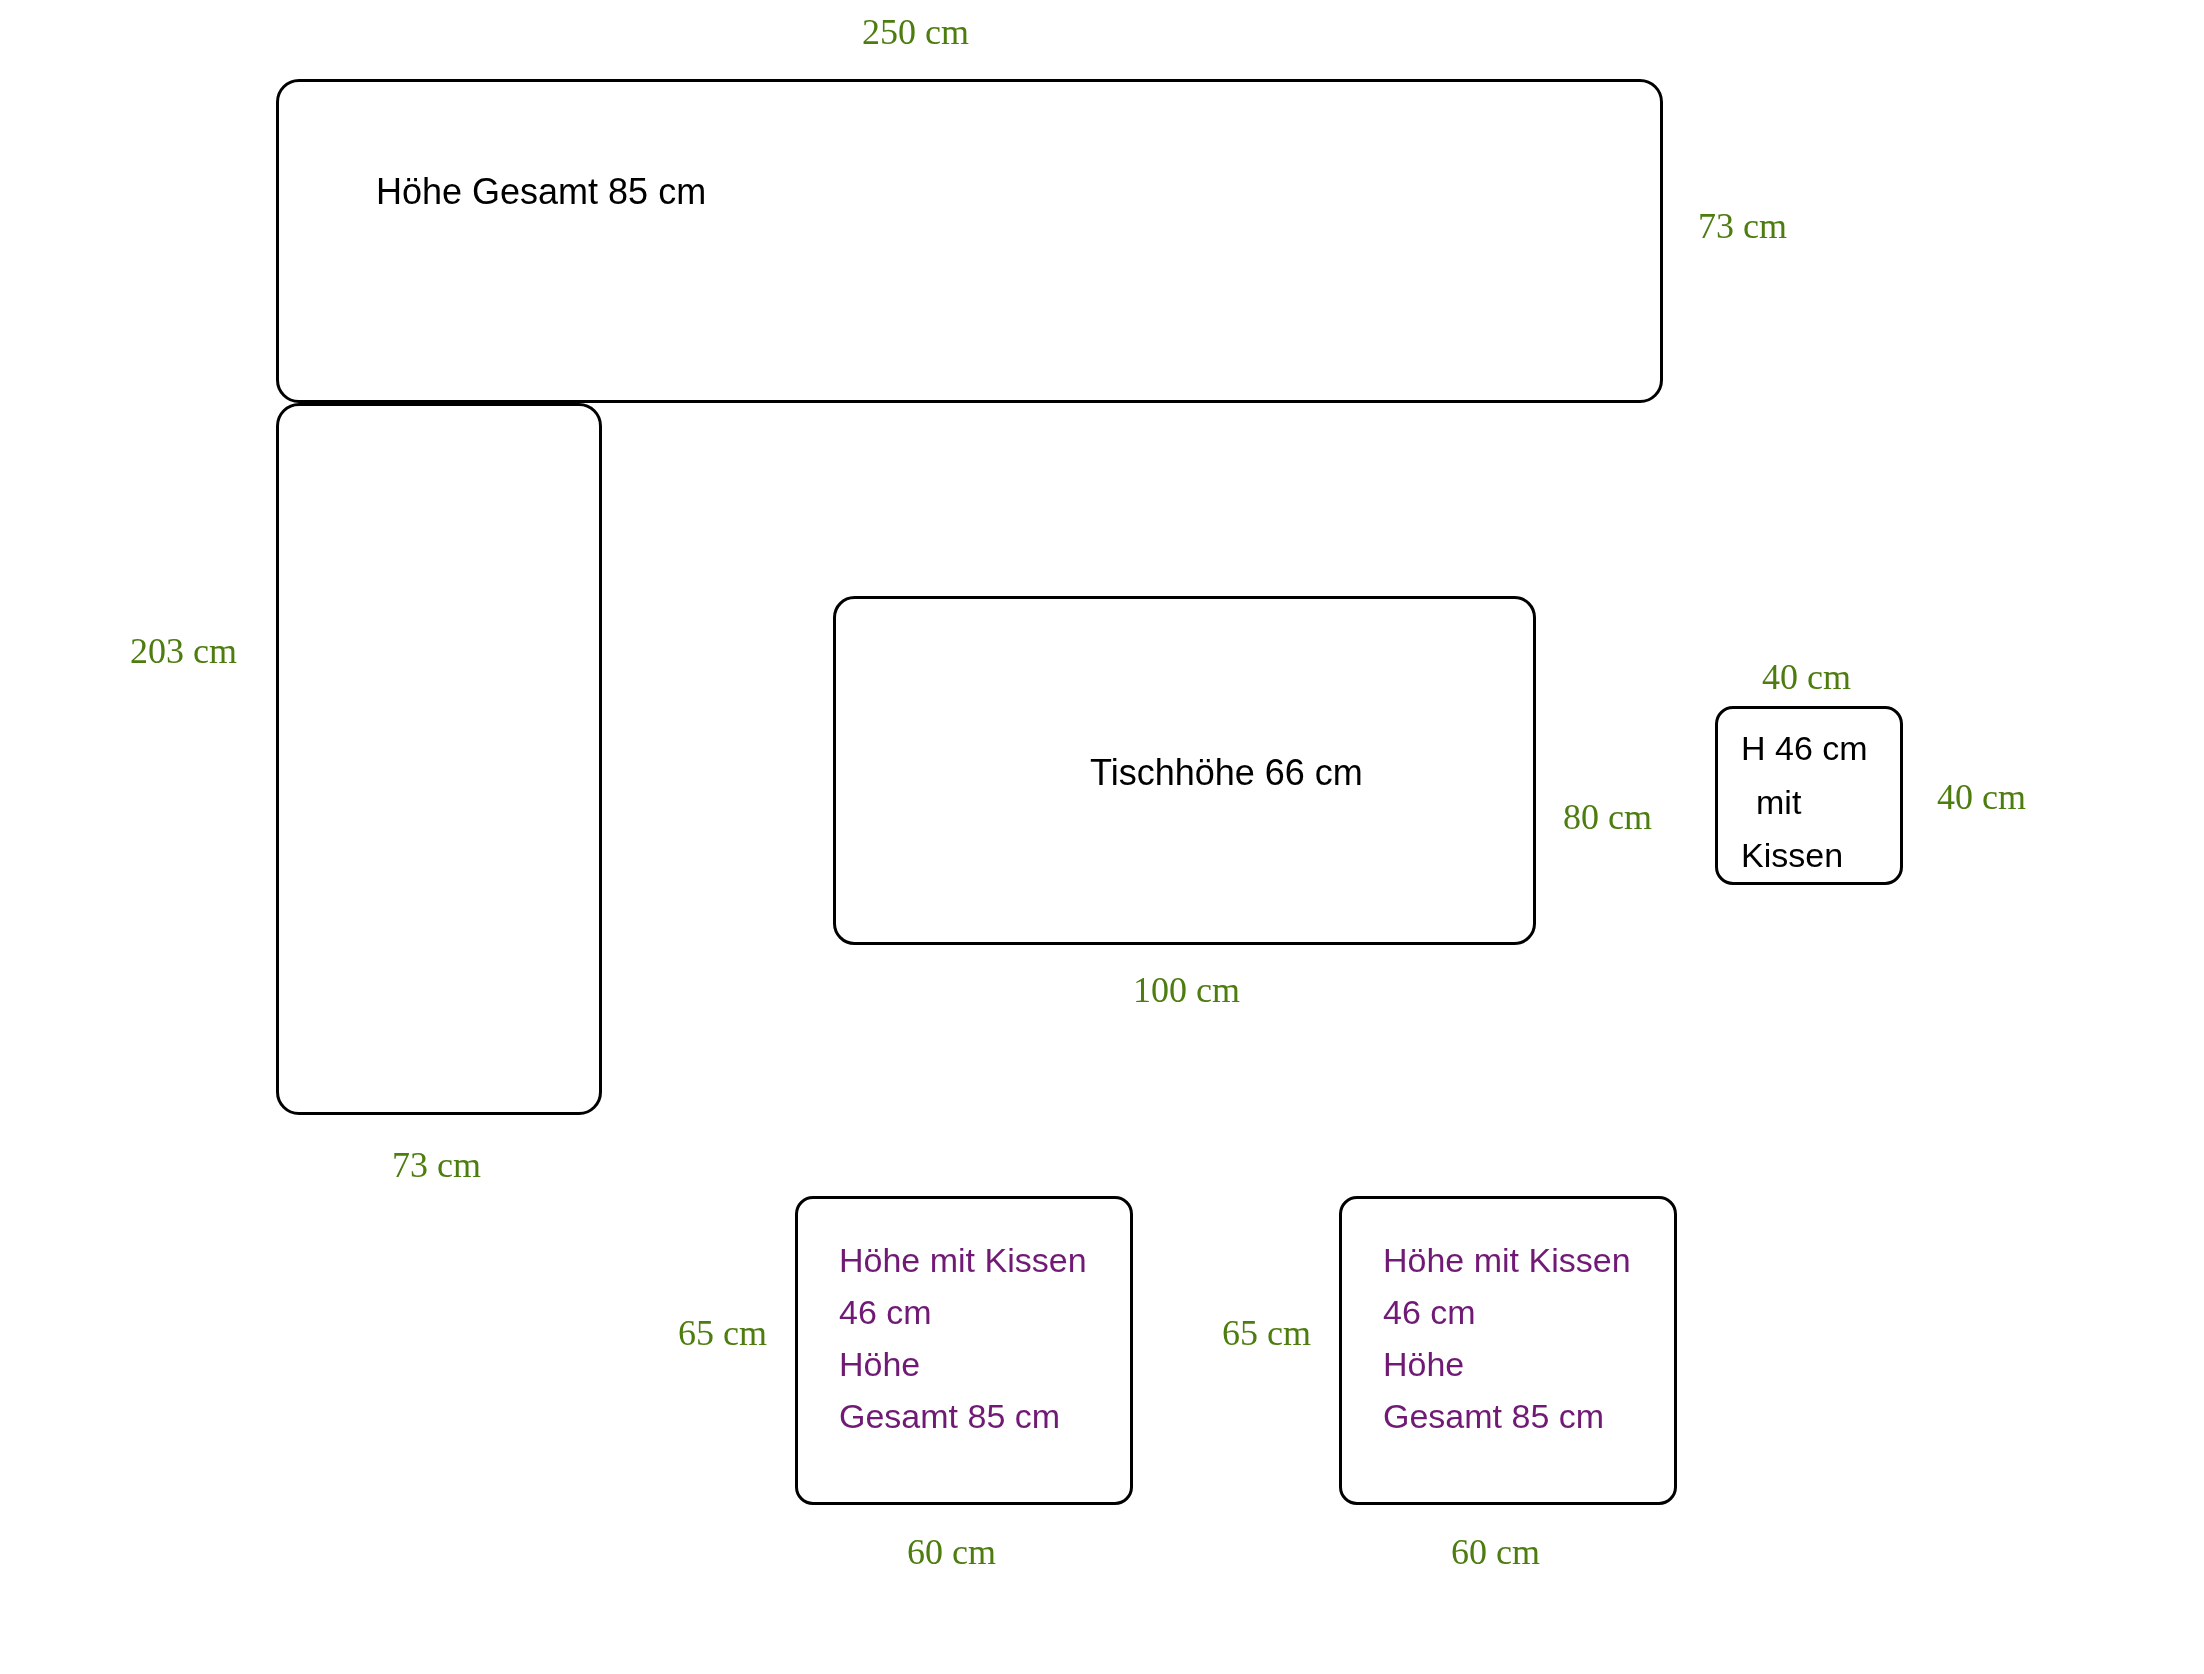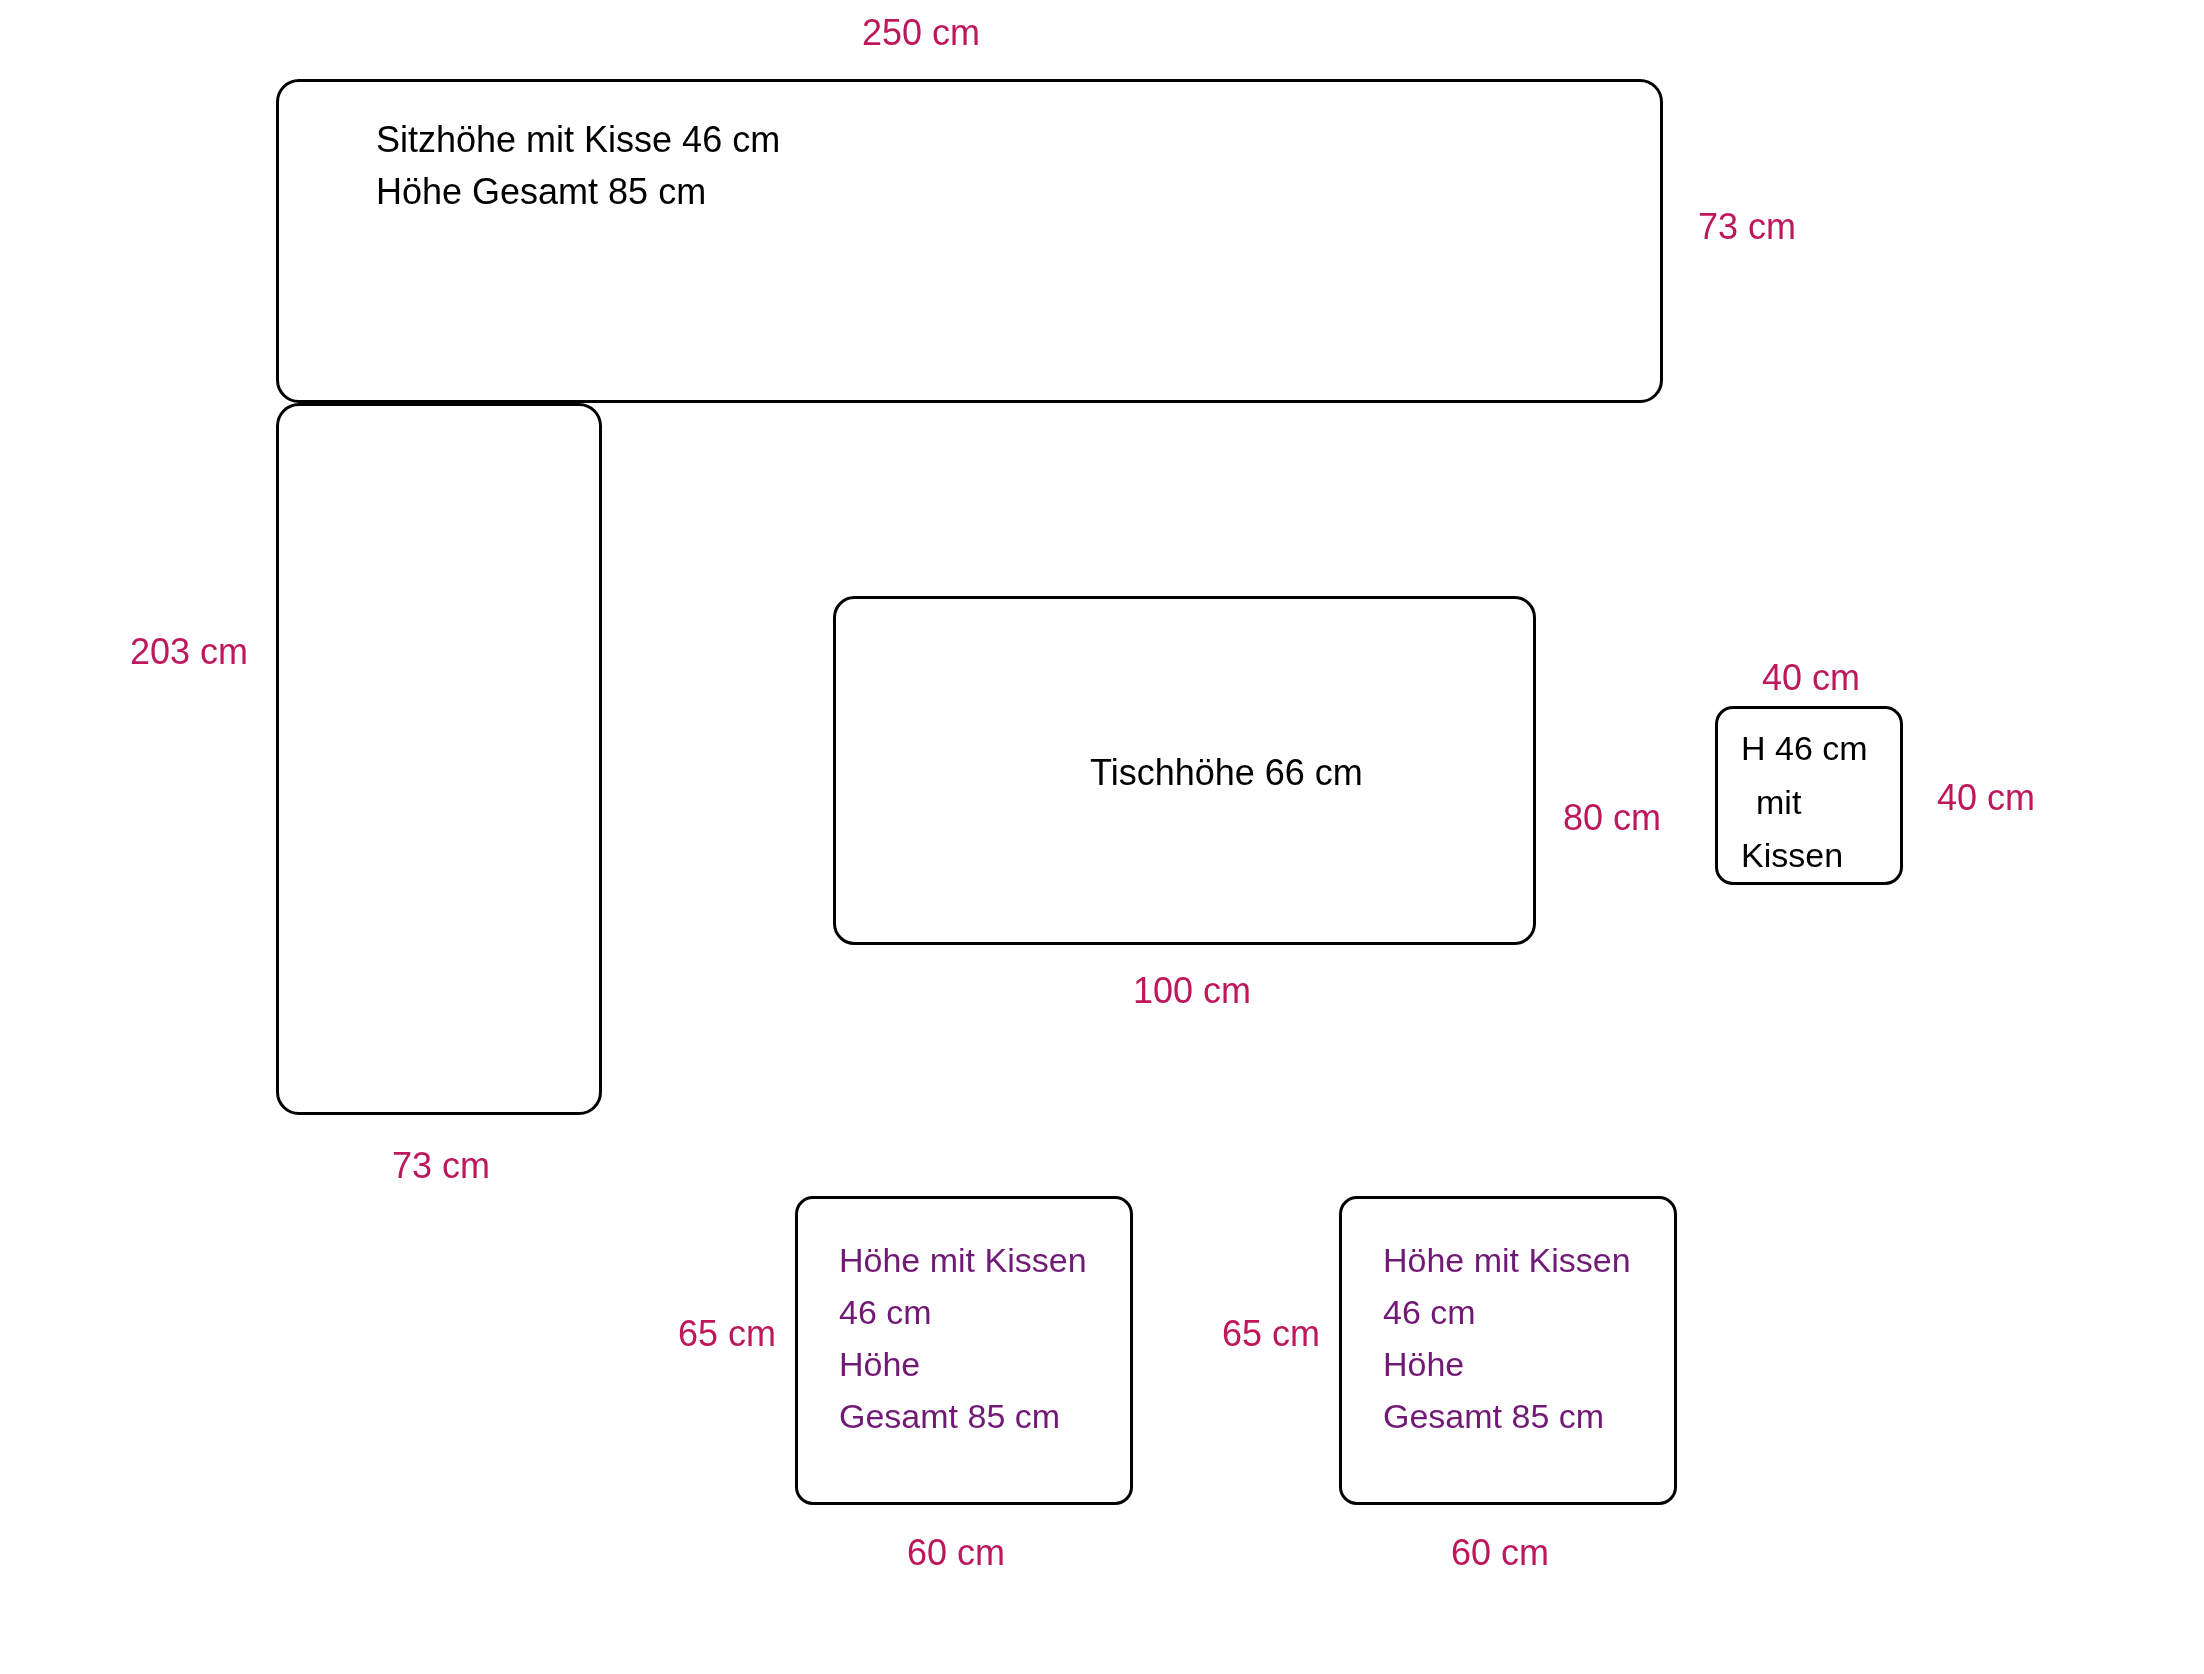--- a/index.html
+++ b/index.html
@@ -32,22 +32,23 @@
     position: absolute;
     font-size: 36px;
     line-height: 1.22;
     color: #000000;
     white-space: pre;
   }
   .dim-label {
     position: absolute;
     font-size: 36px;
     line-height: 1.1;
-    color: #be185d;
+    color: #4d7c0f;
     white-space: nowrap;
+    font-family: Liberation Serif, serif;
   }
   .stool-text {
     position: absolute;
     font-size: 34px;
     line-height: 1.32;
     color: #701a75;
     white-space: pre;
   }
   .small-stool-text {
     position: absolute;
@@ -57,21 +58,20 @@
     white-space: pre;
   }
 </style>
 </head>
 <body>
 
 <div id="diagram">
 
   <div class="shape shape-lg" style="left:276px; top:79px; width:1387px; height:324px;"></div>
 
-  <div class="body-text" style="left:376px; top:118px;">Sitzhöhe mit Kisse 46 cm</div>
 
   <div class="body-text" style="left:376px; top:170px;">Höhe Gesamt 85 cm</div>
 
   <div class="dim-label" style="left:862px; top:12.5px;">250 cm</div>
 
   <div class="dim-label" style="left:1698px; top:207px;">73 cm</div>
 
   <div class="shape shape-lg" style="left:276px; top:403px; width:326px; height:712px;"></div>
 
   <div class="dim-label" style="left:130px; top:632px;">203 cm</div>

